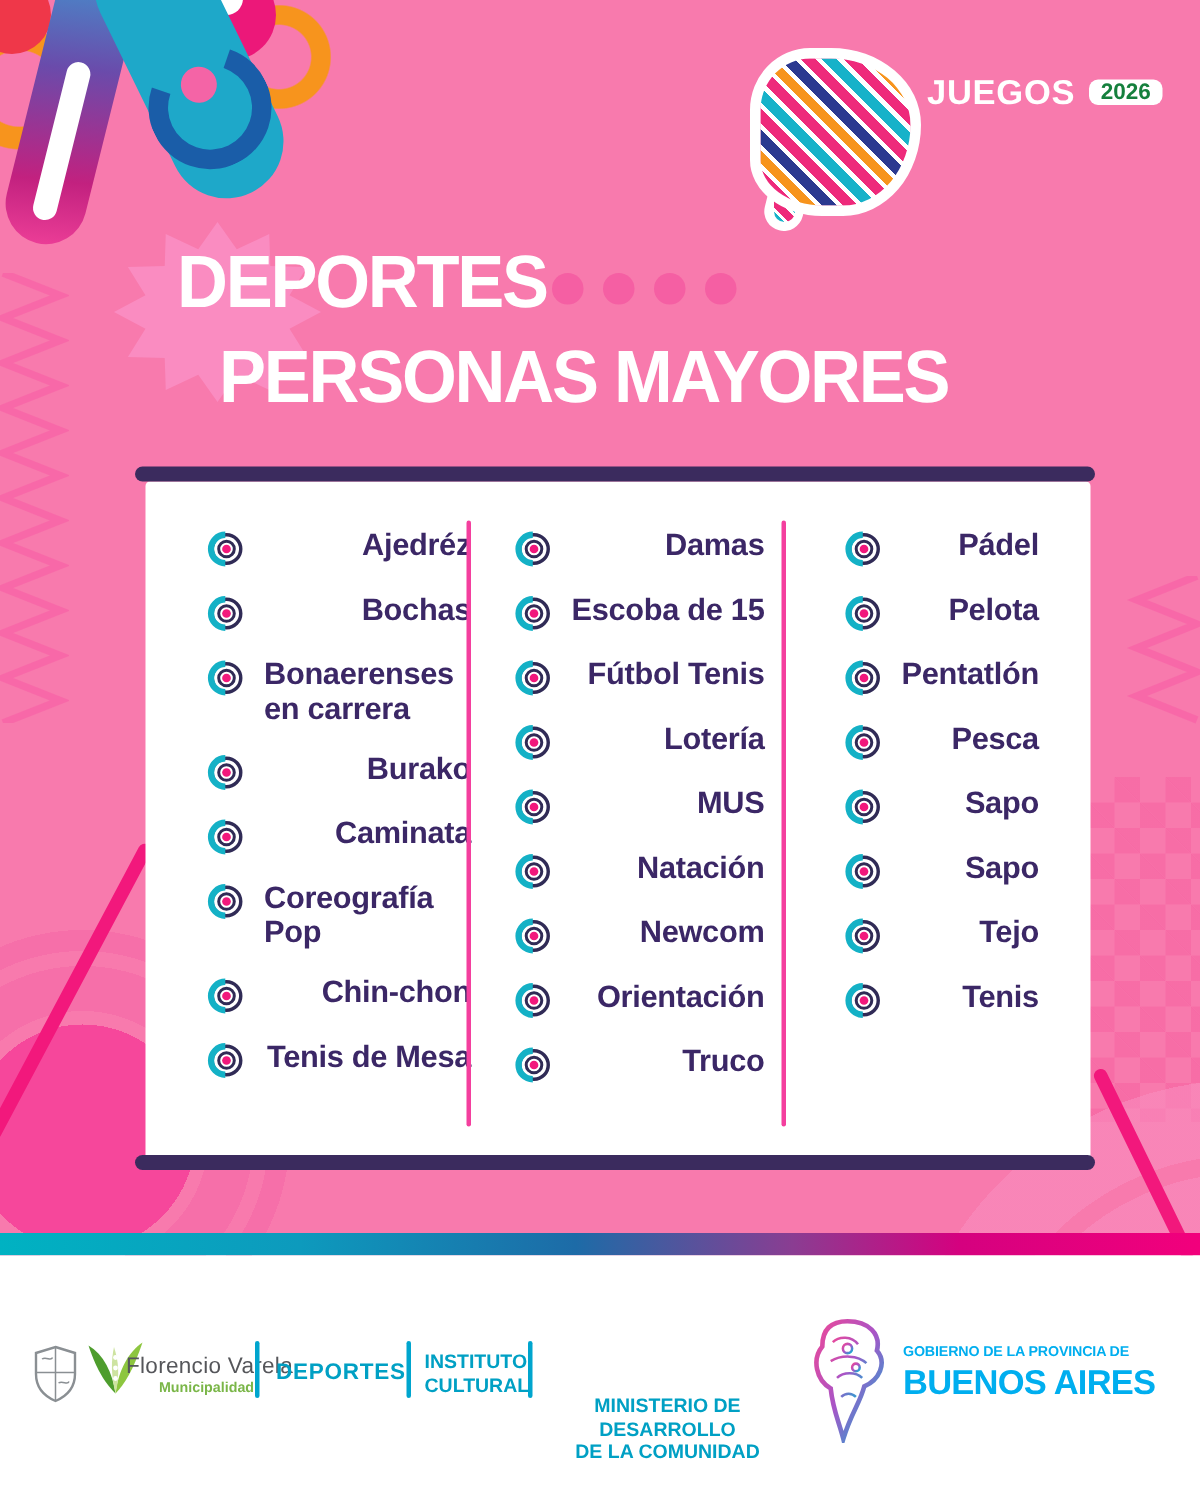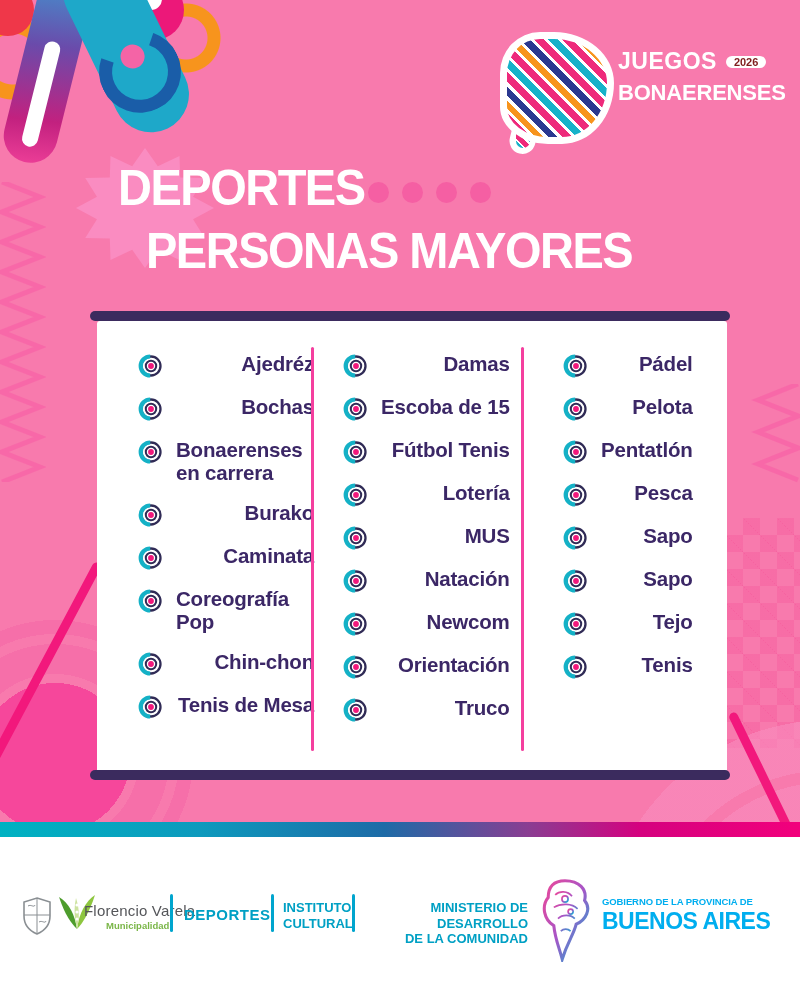--- a/index.html
+++ b/index.html
@@ -57,21 +57,21 @@
   .map-blob{position:absolute;left:8px;top:4px;width:100px;height:98px;
     border:7px solid #ffffff;border-radius:40% 60% 52% 48% / 42% 52% 62% 38%;
     background:repeating-linear-gradient(45deg,#17b2c9 0 7px,#ffffff 7px 10px,#ee2a7b 10px 17px,#ffffff 17px 20px,#f7941d 20px 26px,#ffffff 26px 29px,#2b3990 29px 36px,#ffffff 36px 39px,#ee2a7b 39px 46px,#ffffff 46px 49px);}
   .map-tail{position:absolute;left:18px;top:96px;width:26px;height:30px;background:#ffffff;
     border-radius:0 0 14px 14px;transform:rotate(14deg);}
   .map-tail-fill{position:absolute;left:24px;top:96px;width:14px;height:24px;border-radius:0 0 8px 8px;
     background:repeating-linear-gradient(45deg,#17b2c9 0 5px,#ffffff 5px 7px,#ee2a7b 7px 12px,#ffffff 12px 14px);}
   .logo-text{position:absolute;left:126px;top:20px;color:#ffffff;}
   .logo-row1{display:flex;align-items:center;gap:9px;}
   .logo-juegos{font-size:23px;font-weight:bold;letter-spacing:.5px;}
-  .logo-year{background:#ffffff;color:#7f1d1d;font-size:11px;font-weight:bold;
+  .logo-year{background:#ffffff;color:#15803d;font-size:15px;font-weight:bold;
     padding:0 8px;border-radius:6px;}
   .logo-bonaerenses{font-size:22px;font-weight:bold;letter-spacing:-.2px;margin-top:5px;}
 
   
   .title{position:absolute;left:118px;top:160px;color:#ffffff;font-weight:bold;}
   .title-line1{font-size:47px;letter-spacing:-1.5px;transform:scaleY(1.05);}
   .title-line2{font-size:47px;letter-spacing:-1.5px;margin-left:28px;margin-top:8px;transform:scaleY(1.05);}
   .title-dots{position:absolute;left:368px;top:182px;display:flex;gap:13px;}
   .title-dots span{width:21px;height:21px;border-radius:50%;background:#f55fa3;display:block;}
 
@@ -96,21 +96,21 @@
   .col-3 .sport-label{max-width:140px;}
 
   
   .footer{position:absolute;left:0;top:837px;width:800px;height:163px;background:#ffffff;}
   .f-abs{position:absolute;}
   .fv-name{font-size:15px;color:#55565a;letter-spacing:.2px;}
   .fv-sub{font-size:9.5px;color:#7ab648;font-weight:bold;text-align:left;margin-top:1px;margin-left:22px;}
   .f-divider{width:3px;height:38px;background:#00a5ce;border-radius:2px;}
   .f-deportes{font-size:15px;font-weight:bold;color:#00a0c4;letter-spacing:.5px;}
   .f-two-line{font-size:13px;font-weight:bold;color:#00a0c4;line-height:1.2;}
-  .f-right{text-align:right;}
+  .f-right{text-align:center;margin-top:29px;}
   .gob-line1{font-size:9.5px;font-weight:bold;color:#00aeef;letter-spacing:-.1px;}
   .gob-line2{font-size:23px;font-weight:bold;color:#00aeef;letter-spacing:-.5px;margin-top:1px;}
 </style>
 </head>
 <body>
 
 <div class="poster">
 
   <div class="pink-area">
 
@@ -146,21 +146,20 @@
 
     <div class="logo">
       <div class="map-tail"></div>
       <div class="map-tail-fill"></div>
       <div class="map-blob"></div>
       <div class="logo-text">
         <div class="logo-row1">
           <span class="logo-juegos">JUEGOS</span>
           <span class="logo-year">2026</span>
         </div>
-        <div class="logo-bonaerenses">BONAERENSES</div>
       </div>
     </div>
 
     <div class="title">
       <div class="title-line1">DEPORTES</div>
       <div class="title-line2">PERSONAS MAYORES</div>
     </div>
     <div class="title-dots">
       <span></span>
       <span></span>

